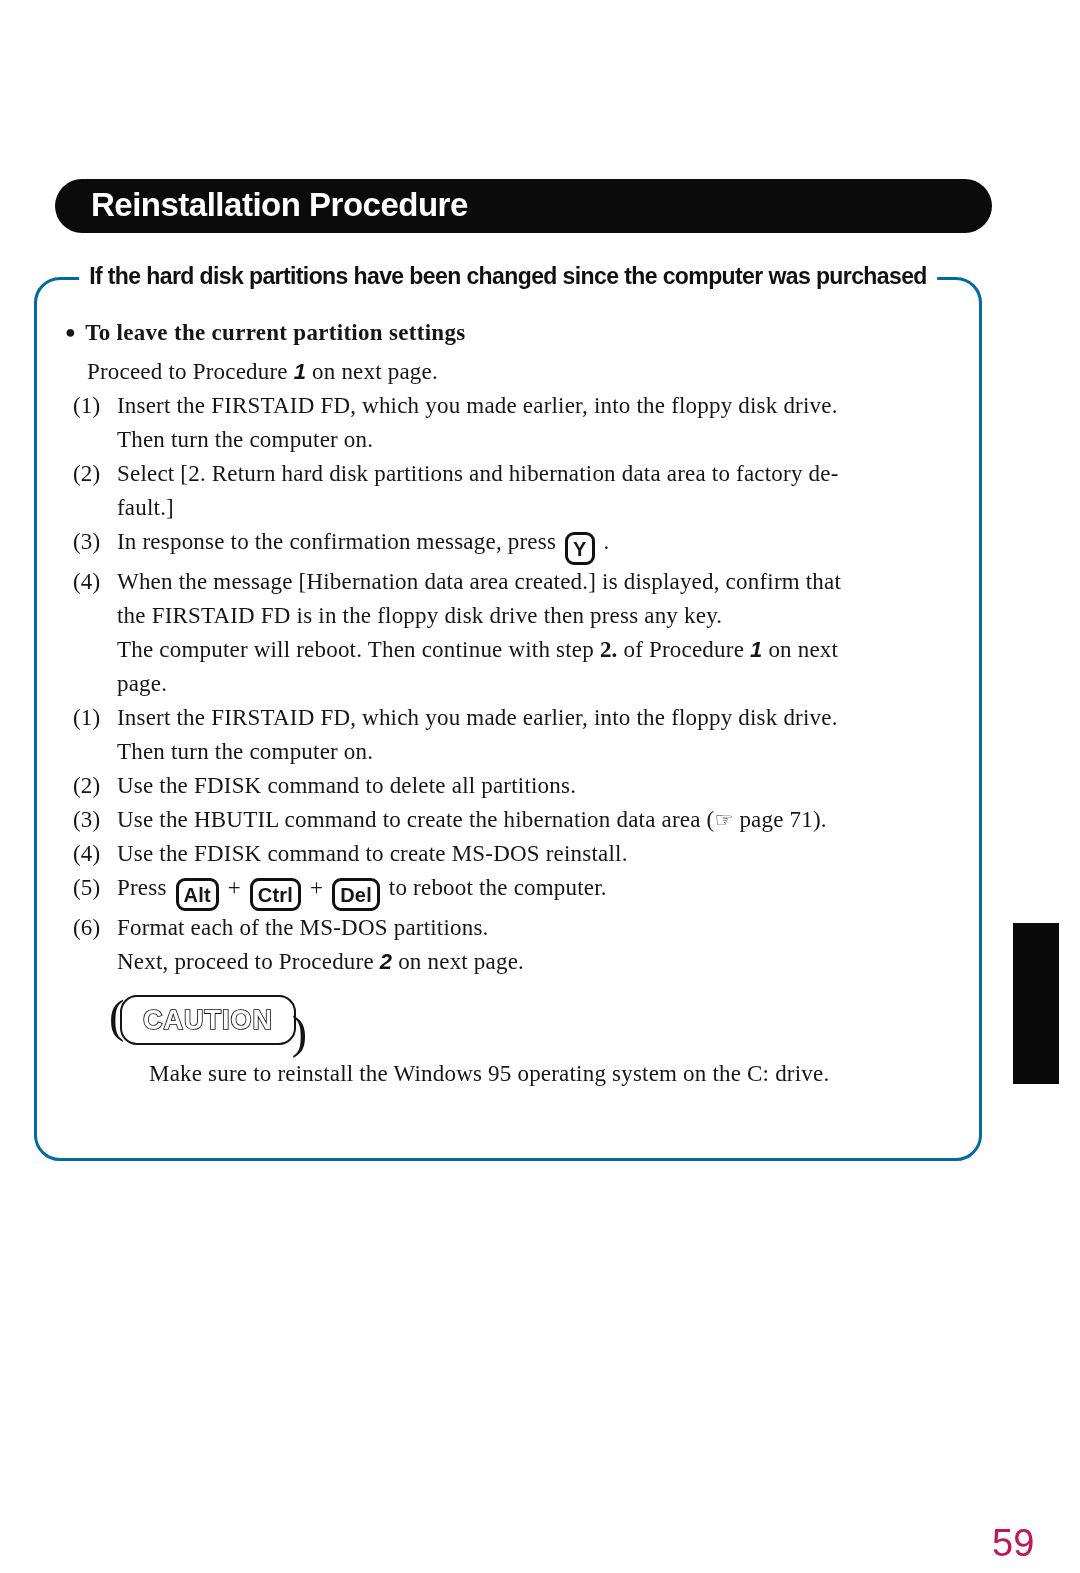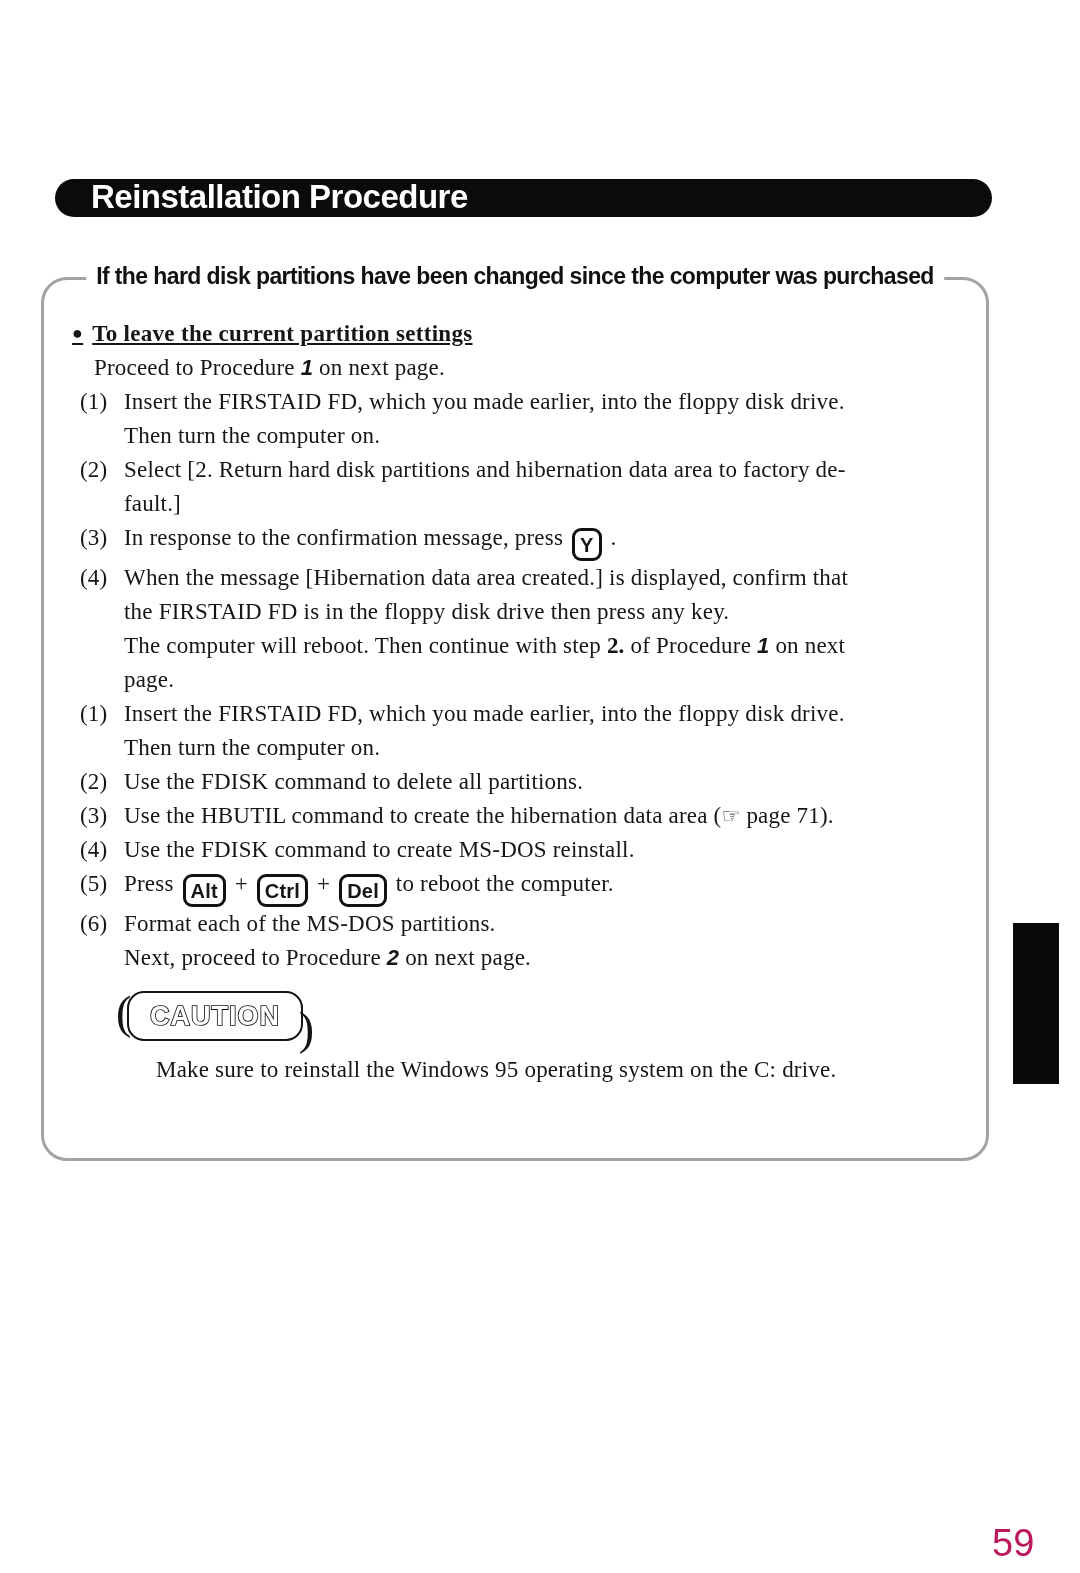--- a/index.html
+++ b/index.html
@@ -4,42 +4,42 @@
 <style>
   html,body { margin:0; padding:0; }
   body {
     width:1080px; height:1573px; position:relative; overflow:hidden;
     background:#ffffff; color:#161616;
     font-family:"Liberation Serif", serif;
   }
 
   
   .banner {
-    position:absolute; left:55px; top:179px; width:937px; height:38px;
+    position:absolute; left:55px; top:179px; width:937px; height:54px;
     background:#0b0b0b; border-radius:28px; display:flex; align-items:center;
   }
   .banner-title {
     color:#ffffff; font-family:"Liberation Sans", sans-serif; font-weight:bold;
     font-size:33px; letter-spacing:-0.5px; padding-left:36px; padding-bottom:3px;
   }
 
   
   .proc-box {
-    position:absolute; left:41px; top:277px; width:948px; height:884px;
-    border:3px solid #a3a3a3; border-radius:26px; background:#ffffff;
+    position:absolute; left:34px; top:277px; width:948px; height:884px;
+    border:3px solid #0369a1; border-radius:26px; background:#ffffff;
     box-sizing:border-box; padding:18px 8px 0 28px;
   }
   .box-title {
     position:absolute; top:-17px; left:50%; transform:translateX(-50%);
     background:#ffffff; padding:0 10px; white-space:nowrap;
     font-family:"Liberation Sans", sans-serif; font-weight:bold;
     font-size:23px; letter-spacing:-0.6px; color:#111111;
   }
 
-  .sec-heading { font-size:23px; font-weight:bold; letter-spacing:0.3px; line-height:34px; margin-top:18px;text-decoration:underline; }
+  .sec-heading { font-size:23px; font-weight:bold; letter-spacing:0.3px; line-height:44px; margin-top:12px; }
   .bullet { font-size:18px; margin-right:9px; vertical-align:2px; }
   .intro { margin-left:22px; line-height:34px; font-size:23px; letter-spacing:0.2px; }
   .step { display:flex; margin-left:8px; line-height:34px; font-size:23px; letter-spacing:0.2px; }
   .step-num { flex:0 0 44px; }
   .step-text { flex:1; }
 
   .keycap {
     display:inline-block; font-family:"Liberation Sans", sans-serif; font-weight:bold;
     font-size:20px; line-height:20px; border:3.5px solid #111111; border-radius:9px;
     padding:4px 5px 3px; margin:0 3px; vertical-align:-7px; background:#ffffff;

